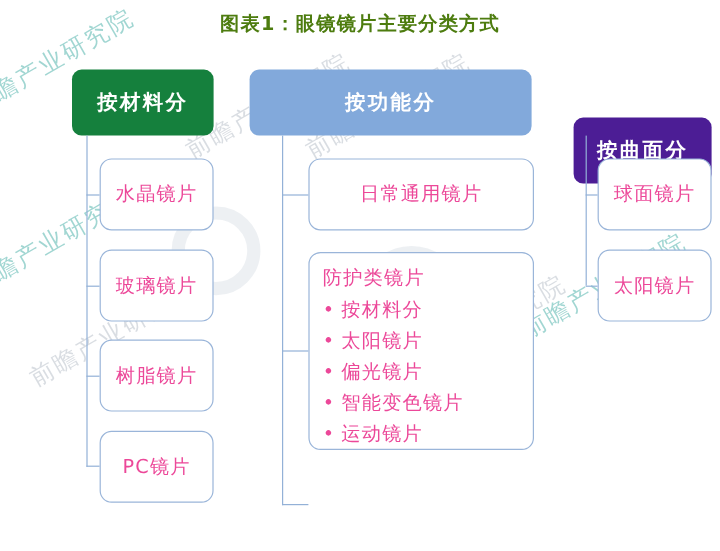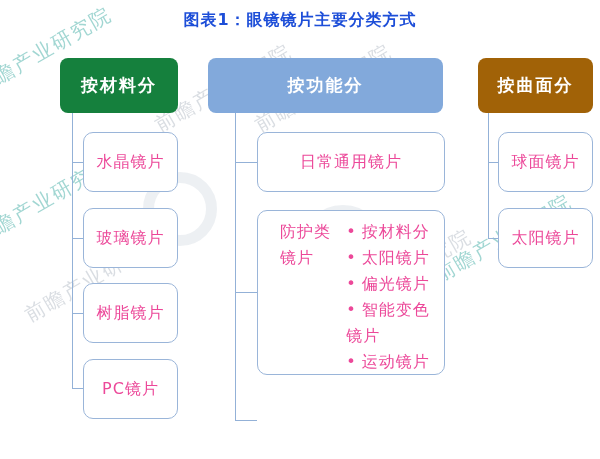--- a/index.html
+++ b/index.html
@@ -2,21 +2,21 @@
 <html><head>
 <meta charset="utf-8">
 <style>
   html,body{margin:0;padding:0;background:#fff;}
   .stage{
     position:relative;width:600px;height:459px;background:#ffffff;overflow:hidden;
     font-family:"DejaVu Sans","Liberation Sans",sans-serif;
   }
   .title{
     position:absolute;top:10px;left:0;width:600px;text-align:center;
-    font-size:16px;font-weight:bold;color:#1d4ed8;letter-spacing:1px;
+    font-size:16px;font-weight:bold;color:#4d7c0f;letter-spacing:1px;
   }
   
   .hdr{
     position:absolute;top:58px;height:55px;border-radius:8px;
     display:flex;align-items:center;justify-content:center;
     color:#ffffff;font-size:17px;font-weight:bold;letter-spacing:2px;
   }
   .hdr-material{left:60px;width:118px;background:#4e82c4;}
   .hdr-function{left:208px;width:235px;background:#82a9db;}
   .hdr-surface{left:478px;width:115px;background:#a9c4e6;}
@@ -27,22 +27,22 @@
   
   .box{
     position:absolute;background:#ffffff;border:1px solid #9ab5d9;border-radius:10px;
     display:flex;align-items:center;justify-content:center;text-align:center;
     font-size:16px;color:#ec4899;box-sizing:border-box;letter-spacing:1px;
   }
   .col1{left:83px;width:95px;height:60px;}
   .col2{left:257px;width:188px;}
   .col3{left:498px;width:95px;height:60px;padding:16px 10px;}
   .protect{
-    flex-direction:row;align-items:flex-start;justify-content:flex-start;
-    text-align:left;padding:8px 6px 6px 22px;line-height:26px;letter-spacing:1px;
+    flex-direction:column;align-items:flex-start;justify-content:flex-start;
+    text-align:left;padding:8px 6px 6px 11px;line-height:26px;letter-spacing:1px;
   }
   .protect ul{list-style:none;margin:0;padding:0;}
   .protect li::before{content:"\2022";margin-right:5px;}
   
   .wm{
     position:absolute;white-space:nowrap;pointer-events:none;
     font-size:20px;transform:rotate(-30deg);transform-origin:left top;
     color:rgba(154,166,180,0.38);letter-spacing:2px;
   }
   .wm-teal{color:rgba(47,163,155,0.45);}
@@ -63,21 +63,21 @@
   <div class="wm" style="left:330px;top:300px;">前瞻产业研究院</div>
   <div class="wm wm-teal" style="left:430px;top:265px;">前瞻产业研究院</div>
   <div class="wm" style="left:250px;top:115px;">前瞻产业研究院</div>
   <div class="wm-ring" style="left:143px;top:172px;width:52px;height:52px;"></div>
   <div class="wm-ring" style="left:300px;top:205px;width:64px;height:64px;"></div>
 
   <div class="title">图表1：眼镜镜片主要分类方式</div>
 
   <div class="hdr hdr-material" style="background-color: #15803d;">按材料分</div>
   <div class="hdr hdr-function" style="background-color: rgb(130, 169, 219);">按功能分</div>
-  <div class="hdr hdr-surface" style="background-color: #a16207;">按曲面分</div>
+  <div class="hdr hdr-surface" style="background-color: #4c1d95; margin-top: 40px;">按曲面分</div>
 
   <div class="vline" style="left:72px;top:113px;height:276px;"></div>
   <div class="hline" style="left:72px;top:162px;width:11px;"></div>
   <div class="hline" style="left:72px;top:238px;width:11px;"></div>
   <div class="hline" style="left:72px;top:313px;width:11px;"></div>
   <div class="hline" style="left:72px;top:388px;width:11px;"></div>
 
   <div class="vline" style="left:235px;top:113px;height:308px;"></div>
   <div class="hline" style="left:235px;top:162px;width:22px;"></div>
   <div class="hline" style="left:235px;top:292px;width:22px;"></div>

